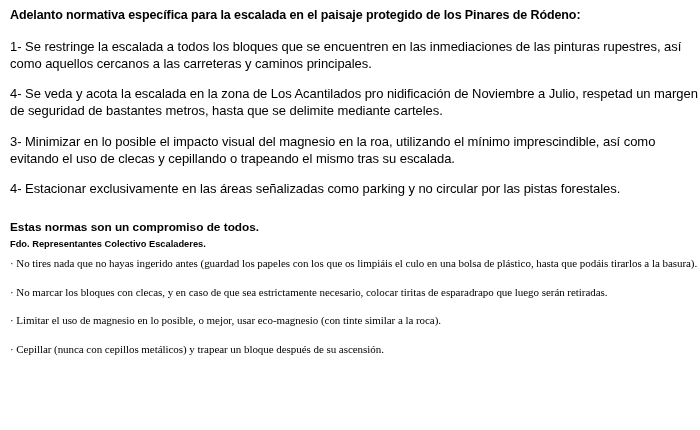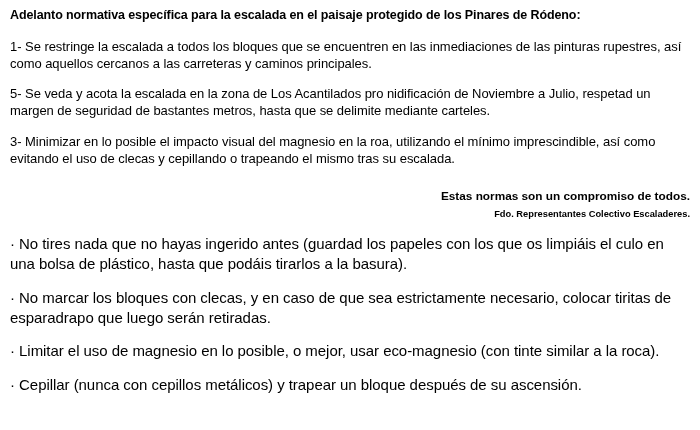--- a/index.html
+++ b/index.html
@@ -12,79 +12,81 @@
     background: #ffffff;
     font-family: "Liberation Sans", sans-serif;
     color: #000000;
     overflow: hidden;
   }
   .page {
     position: relative;
     width: 700px;
     height: 430px;
     box-sizing: border-box;
-    padding: 6px 10px 0 10px;
+    padding: 6px 2px 0 10px;
   }
   .doc-title {
     font-size: 12.5px;
     font-weight: bold;
     line-height: 1.25;
     margin: 2px 0 14px 0;
     letter-spacing: -0.1px;
   }
   .para {
     font-size: 13px;
     line-height: 1.33;
     margin: 0 0 13px 0;
     text-align: left;
     letter-spacing: -0.05px;
   }
   .para:last-child {
     margin-bottom: 0;
   }
   .center-block {
-    text-align: right;
+    text-align: left;
     margin-top: 22px;
-    margin-bottom: 14px;
+    margin-bottom: 6px;
   }
   .commitment {
     font-size: 11.8px;
     font-weight: bold;
     line-height: 1.3;
     margin: 0;
   }
   .signature {
     font-size: 9.3px;
     line-height: 1.3;
     margin: 3px 0 0 0;
     font-weight: bold;
   }
   .section-heading {
     font-size: 12.3px;
     font-weight: bold;
     margin: 34px 0 16px 0;
     letter-spacing: -0.1px;
   }
   .rec {
-    font-size: 15px;
+    font-size: 11px;
     line-height: 1.33;
     margin: 0 0 14px 0;
     letter-spacing: -0.05px;
+    font-family: Liberation Serif, serif;
   }
 </style>
 </head>
 <body>
 
 <div class="page">
 
   <h1 class="doc-title">Adelanto normativa específica para la escalada en el paisaje protegido de los Pinares de Ródeno:</h1>
 
   <p class="para">1- Se restringe la escalada a todos los bloques que se encuentren en las inmediaciones de las pinturas rupestres, así como aquellos cercanos a las carreteras y caminos principales.</p>
-  <p class="para">5- Se veda y acota la escalada en la zona de Los Acantilados pro nidificación de Noviembre a Julio, respetad un margen de seguridad de bastantes metros, hasta que se delimite mediante carteles.</p>
+  <p class="para">4- Se veda y acota la escalada en la zona de Los Acantilados pro nidificación de Noviembre a Julio, respetad un margen de seguridad de bastantes metros, hasta que se delimite mediante carteles.</p>
   <p class="para">3- Minimizar en lo posible el impacto visual del magnesio en la roa, utilizando el mínimo imprescindible, así como evitando el uso de clecas y cepillando o trapeando el mismo tras su escalada.</p>
+  <p class="para">4- Estacionar exclusivamente en las áreas señalizadas como parking y no circular por las pistas forestales.</p>
 
   <div class="center-block">
     <p class="commitment">Estas normas son un compromiso de todos.</p>
     <p class="signature">Fdo. Representantes Colectivo Escaladeres.</p>
   </div>
 
 
   <p class="rec">· No tires nada que no hayas ingerido antes (guardad los papeles con los que os limpiáis el culo en una bolsa de plástico, hasta que podáis tirarlos a la basura).</p>
   <p class="rec">· No marcar los bloques con clecas, y en caso de que sea estrictamente necesario, colocar tiritas de esparadrapo que luego serán retiradas.</p>
   <p class="rec">· Limitar el uso de magnesio en lo posible, o mejor, usar eco-magnesio (con tinte similar a la roca).</p>

